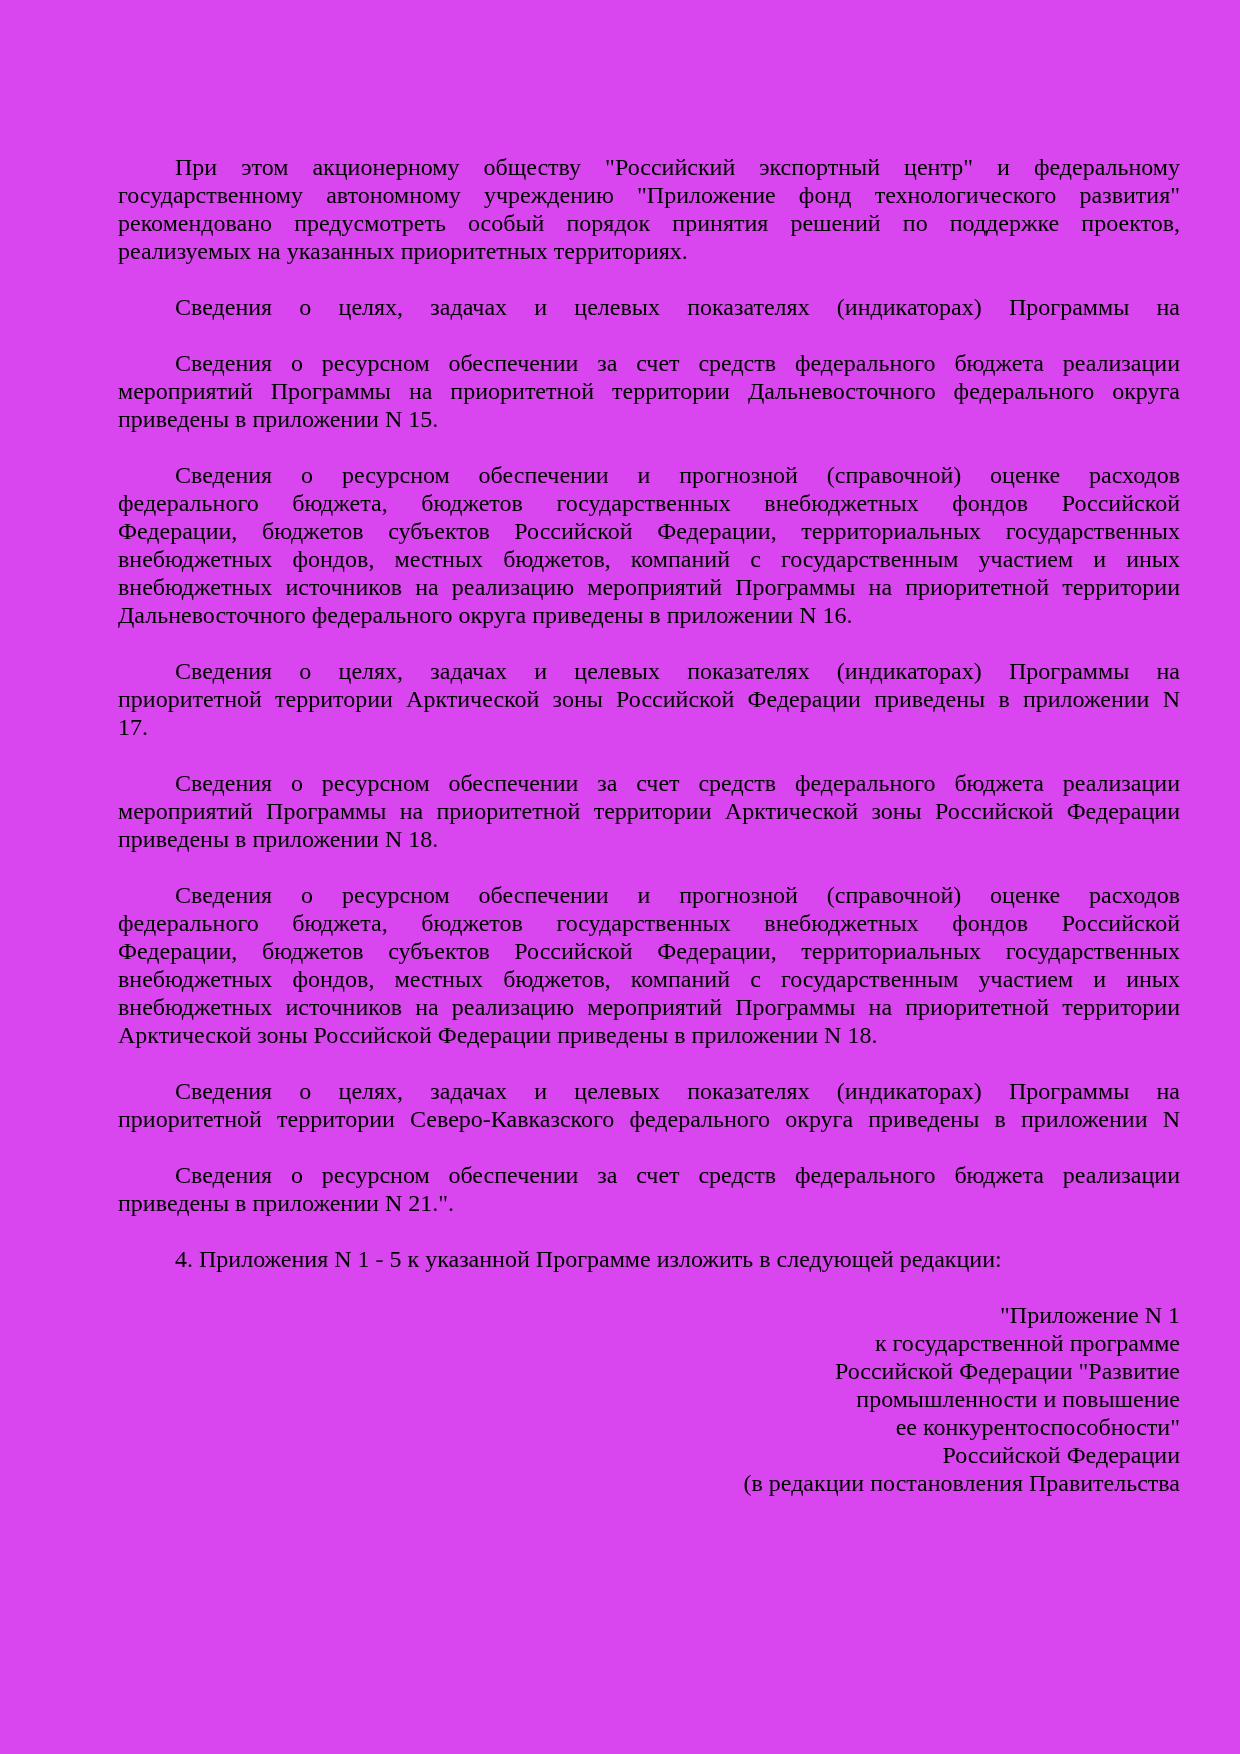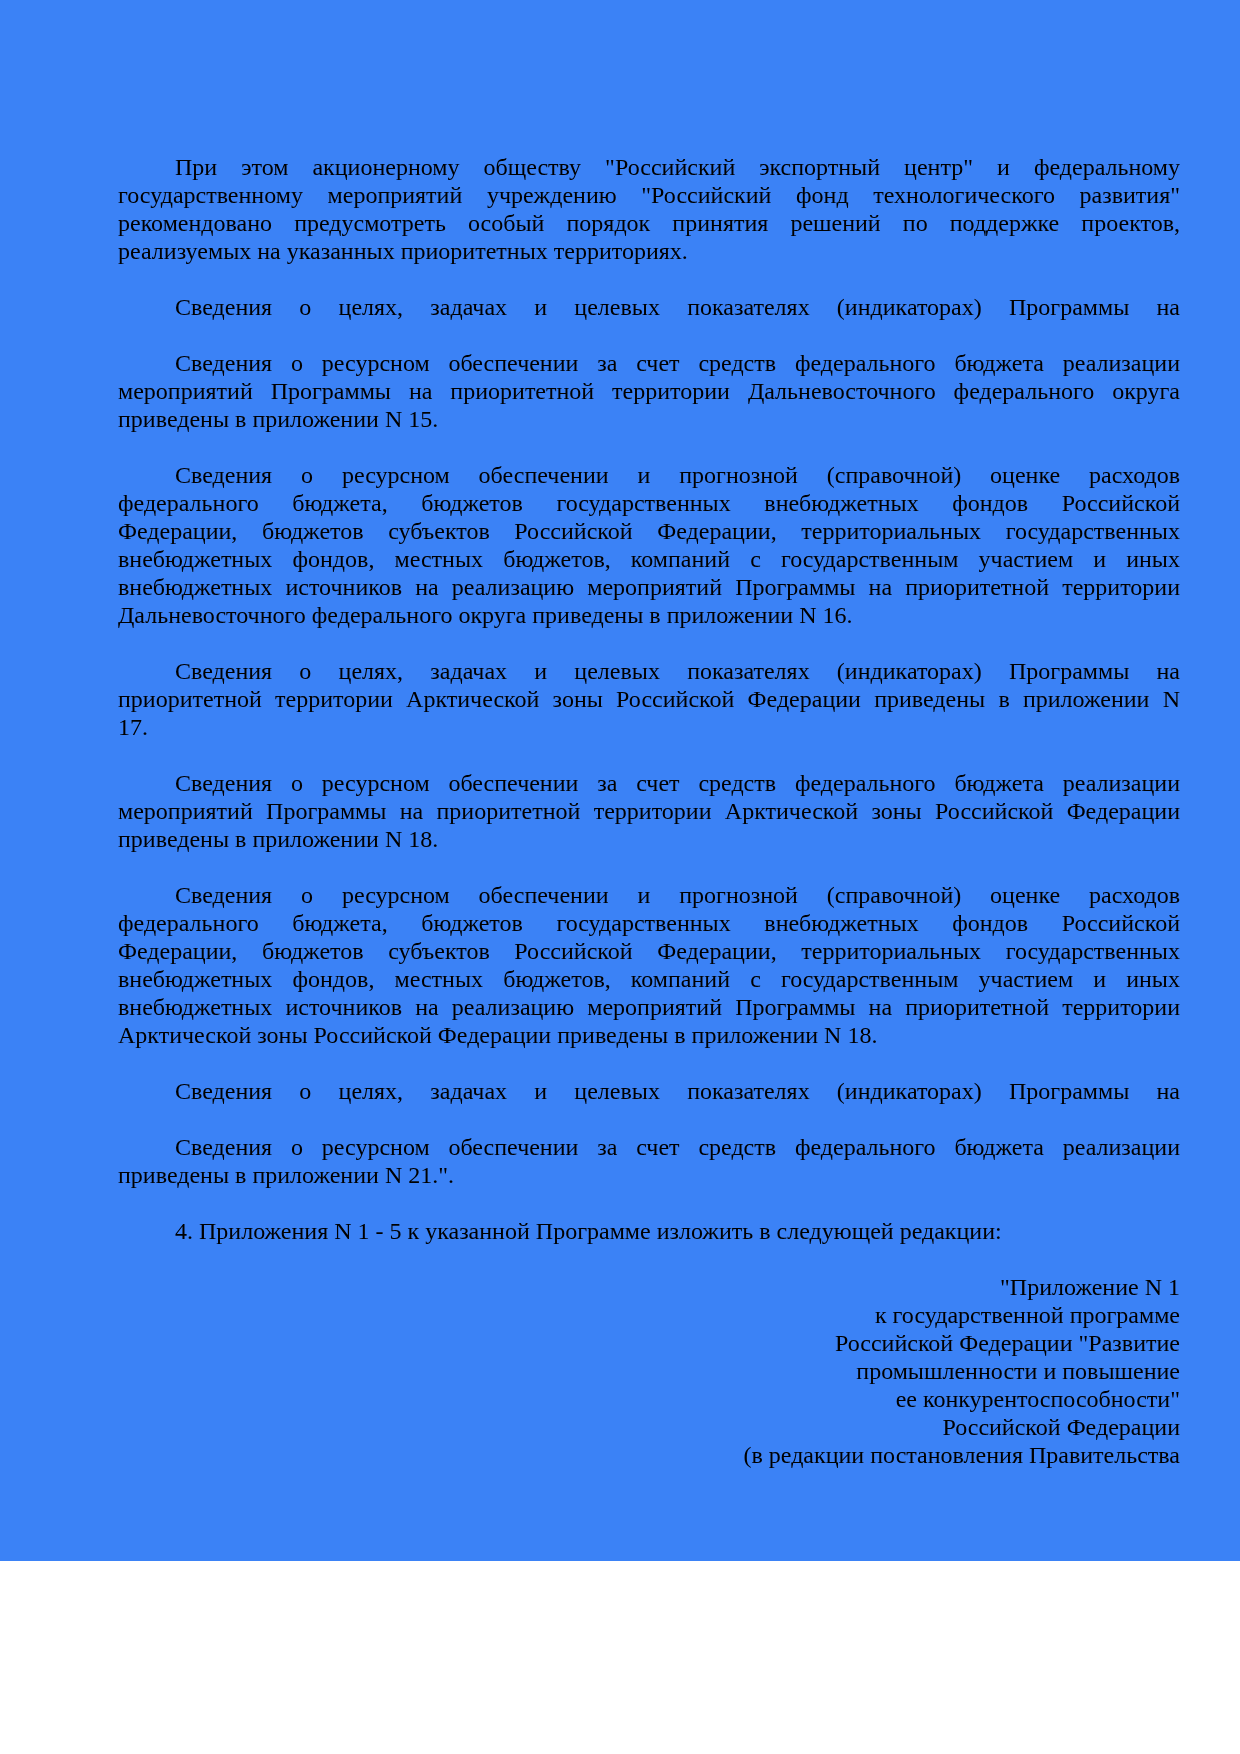--- a/index.html
+++ b/index.html
@@ -13,22 +13,22 @@
       position: relative;
       overflow: hidden;
       font-family: "Liberation Serif", "DejaVu Serif", serif;
       color: #000000;
     }
     .page {
       position: absolute;
       left: 0;
       top: 0;
       width: 1240px;
-      height: 1561px;
-      background: #3b82f6;
+      height: 1754px;
+      background: #d946ef;
     }
     .content {
       position: absolute;
       left: 118px;
       top: 153px;
       width: 1062px;
       font-size: 24px;
       line-height: 28px;
     }
     .para {
@@ -61,21 +61,21 @@
     }
   </style>
 </head>
 <body>
 
 <div class="page">
   <div class="content">
 
     <p class="para">
       <span class="line first">При этом акционерному обществу "Российский экспортный центр" и федеральному</span>
-      <span class="line">государственному мероприятий учреждению "Российский фонд технологического развития"</span>
+      <span class="line">государственному автономному учреждению "Приложение фонд технологического развития"</span>
       <span class="line">рекомендовано предусмотреть особый порядок принятия решений по поддержке проектов,</span>
       <span class="line last">реализуемых на указанных приоритетных территориях.</span>
     </p>
 
     <p class="para">
       <span class="line first">Сведения о целях, задачах и целевых показателях (индикаторах) Программы на</span>
     </p>
 
     <p class="para">
       <span class="line first">Сведения о ресурсном обеспечении за счет средств федерального бюджета реализации</span>
@@ -108,20 +108,21 @@
       <span class="line first">Сведения о ресурсном обеспечении и прогнозной (справочной) оценке расходов</span>
       <span class="line">федерального бюджета, бюджетов государственных внебюджетных фондов Российской</span>
       <span class="line">Федерации, бюджетов субъектов Российской Федерации, территориальных государственных</span>
       <span class="line">внебюджетных фондов, местных бюджетов, компаний с государственным участием и иных</span>
       <span class="line">внебюджетных источников на реализацию мероприятий Программы на приоритетной территории</span>
       <span class="line last">Арктической зоны Российской Федерации приведены в приложении N 18.</span>
     </p>
 
     <p class="para">
       <span class="line first">Сведения о целях, задачах и целевых показателях (индикаторах) Программы на</span>
+      <span class="line">приоритетной территории Северо-Кавказского федерального округа приведены в приложении N</span>
     </p>
 
     <p class="para">
       <span class="line first">Сведения о ресурсном обеспечении за счет средств федерального бюджета реализации</span>
       <span class="line last">приведены в приложении N 21.".</span>
     </p>
 
     <p class="para">
       <span class="line first last">4. Приложения N 1 - 5 к указанной Программе изложить в следующей редакции:</span>
     </p>

